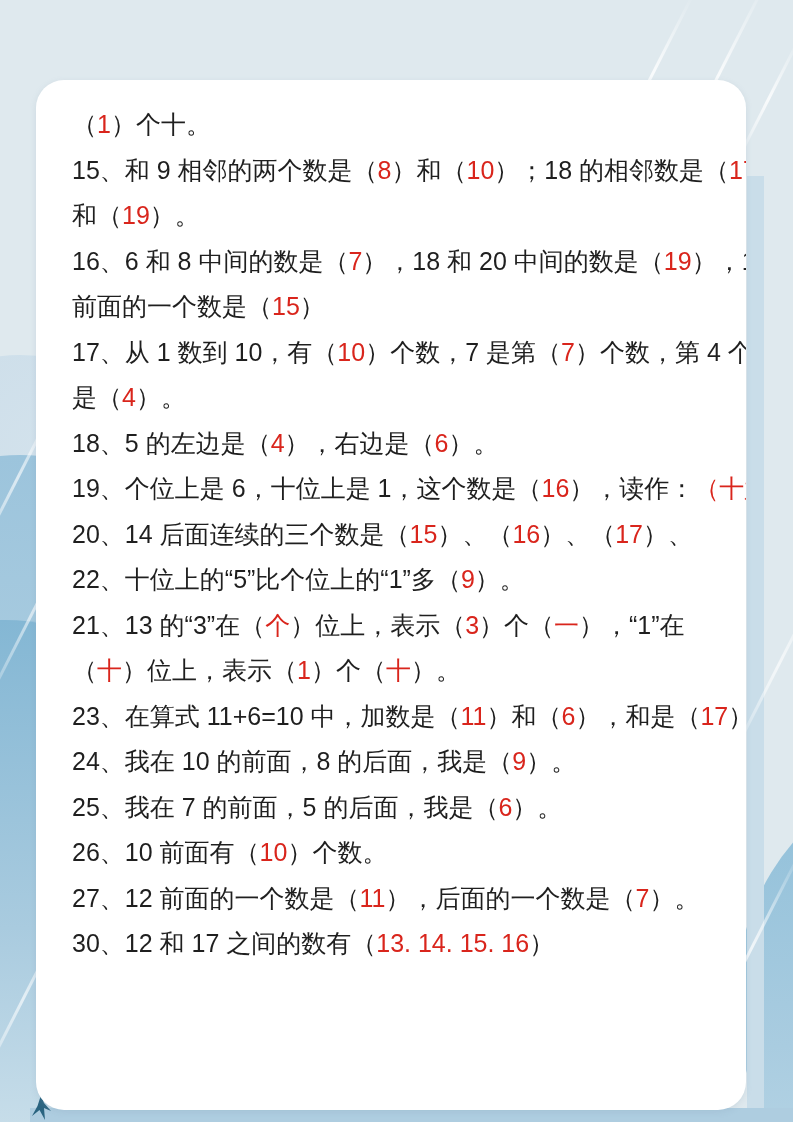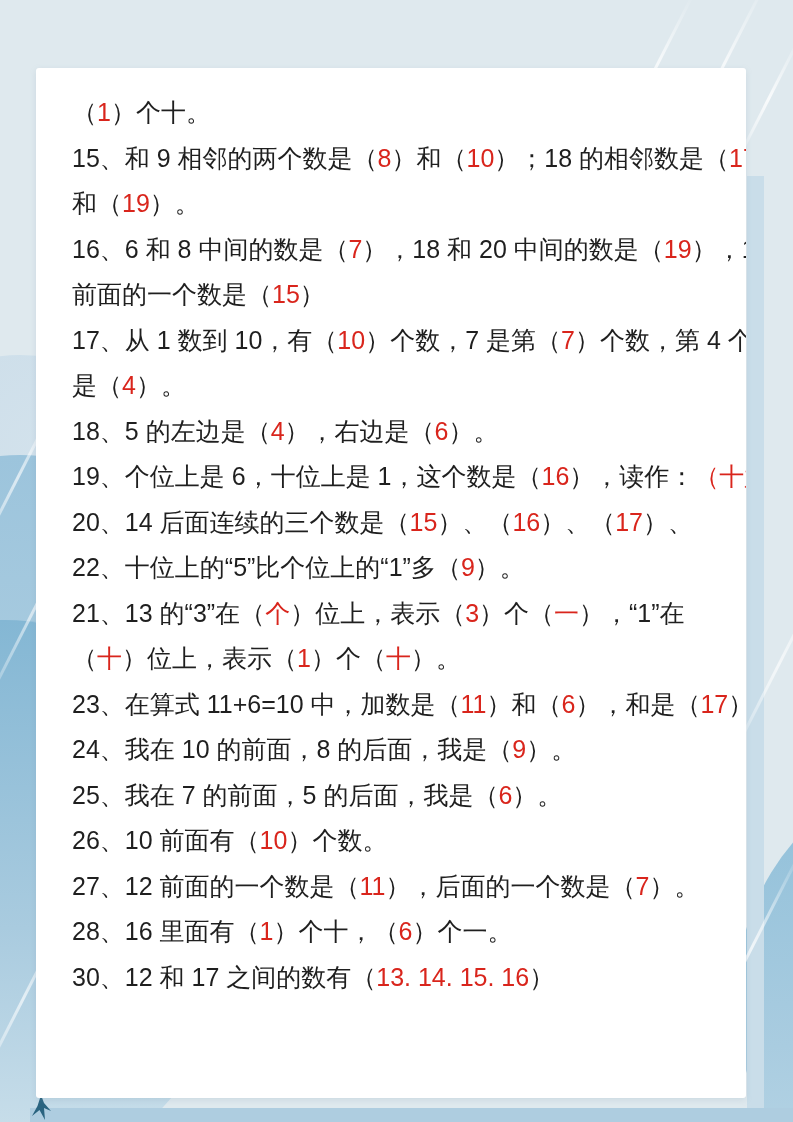--- a/index.html
+++ b/index.html
@@ -31,22 +31,22 @@
   .s1{left:648px;top:-15px;height:190px;}
   .s2{left:712px;top:-30px;height:230px;}
   .s3{left:764px;top:30px;height:150px;}
   .s4{left:10px;top:350px;height:280px;opacity:.8;}
   .s5{left:40px;top:430px;height:330px;opacity:.9;}
   .s6{left:16px;top:880px;height:260px;opacity:.8;}
   .s7{left:772px;top:560px;height:230px;opacity:.8;}
   .s8{left:744px;top:830px;height:260px;opacity:.9;}
   
   .card{
-    position:absolute;left:36px;top:68px;width:710px;height:1030px;
-    background:var(--card);border-radius:3px;overflow:hidden;
+    position:absolute;left:36px;top:80px;width:710px;height:1030px;
+    background:var(--card);border-radius:28px;overflow:hidden;
     box-shadow:0 2px 6px rgba(120,150,170,.18);
     padding:22px 8px 0 36px;
   }
   .line{
     height:45.5px;line-height:45.5px;white-space:nowrap;
     font-size:25px;color:var(--ink);
   }
   .line .red{color:var(--red);}
   
   .bird{left:30px;top:1094px;width:26px;height:28px;}
@@ -88,16 +88,15 @@
       <div class="line"><span>19、个位上是 6，十位上是 1，这个数是（</span><span class="red">16</span><span>），读作：</span><span class="red">（十六）</span></div>
       <div class="line"><span>20、14 后面连续的三个数是（</span><span class="red">15</span><span>）、（</span><span class="red">16</span><span>）、（</span><span class="red">17</span><span>）、</span></div>
       <div class="line"><span>22、十位上的“5”比个位上的“1”多（</span><span class="red">9</span><span>）。</span></div>
       <div class="line"><span>21、13 的“3”在（</span><span class="red">个</span><span>）位上，表示（</span><span class="red">3</span><span>）个（</span><span class="red">一</span><span>），“1”在</span></div>
       <div class="line"><span>（</span><span class="red">十</span><span>）位上，表示（</span><span class="red">1</span><span>）个（</span><span class="red">十</span><span>）。</span></div>
       <div class="line"><span>23、在算式 11+6=10 中，加数是（</span><span class="red">11</span><span>）和（</span><span class="red">6</span><span>），和是（</span><span class="red">17</span><span>）。</span></div>
       <div class="line"><span>24、我在 10 的前面，8 的后面，我是（</span><span class="red">9</span><span>）。</span></div>
       <div class="line"><span>25、我在 7 的前面，5 的后面，我是（</span><span class="red">6</span><span>）。</span></div>
       <div class="line"><span>26、10 前面有（</span><span class="red">10</span><span>）个数。</span></div>
       <div class="line"><span>27、12 前面的一个数是（</span><span class="red">11</span><span>），后面的一个数是（</span><span class="red">7</span><span>）。</span></div>
-      <div class="line"><span>28、16 里面有（</span><span class="red">1</span><span>）个十，（</span><span class="red">6</span><span>）个一。</span></div>
       <div class="line"><span>30、12 和 17 之间的数有（</span><span class="red">13. 14. 15. 16</span><span>）</span></div>
     </div>
 </div>
 
 </body></html>

